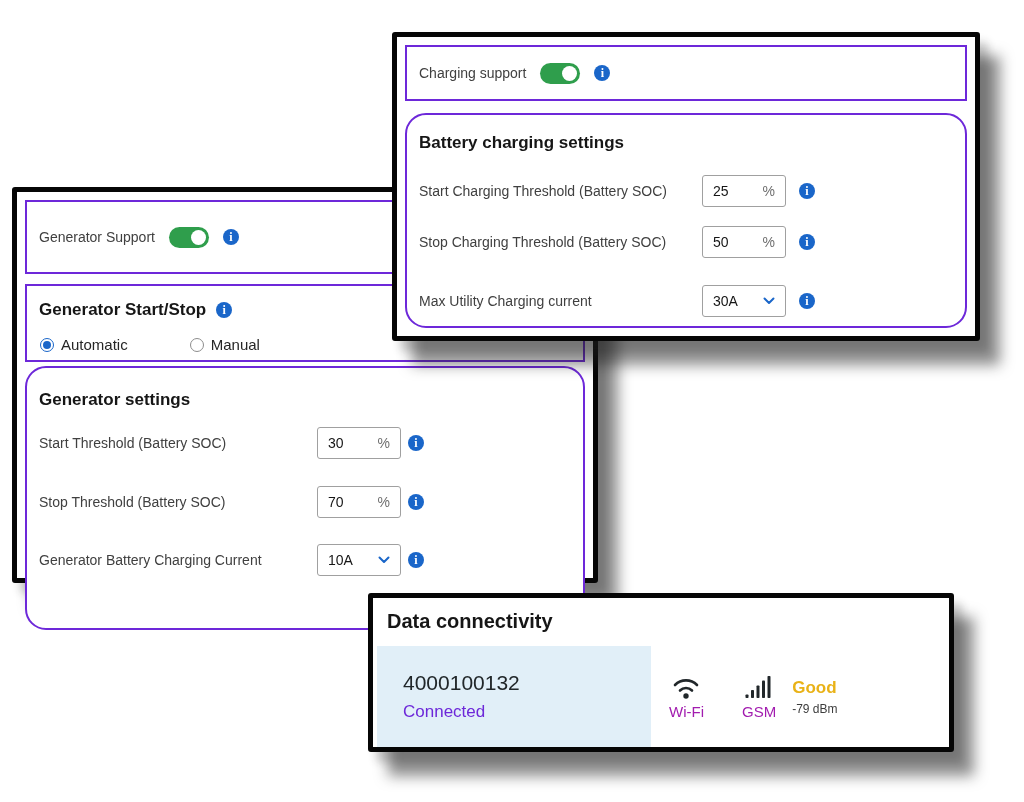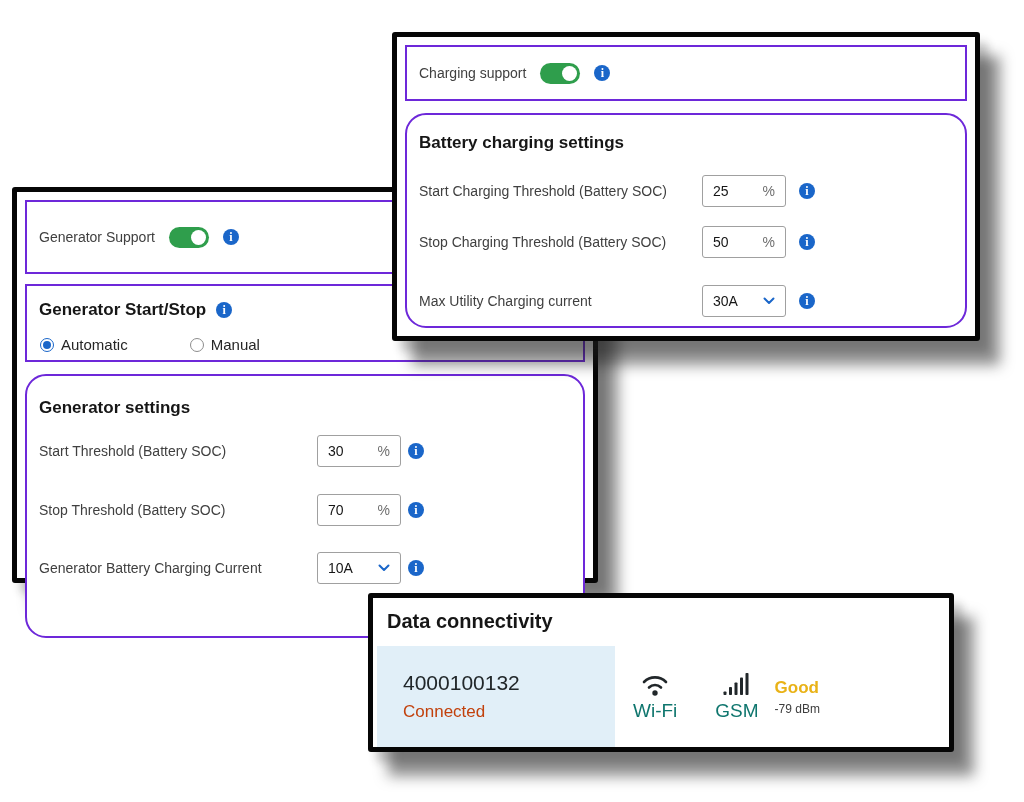--- a/index.html
+++ b/index.html
@@ -42,21 +42,21 @@
   .section-header-row { display:flex; align-items:center; gap:10px; padding:14px 12px 0 12px; }
   .radio-row { position:absolute; left:13px; top:50px; display:flex; align-items:flex-end; gap:62px; }
   .radio-option { display:flex; align-items:center; gap:7px; cursor:pointer; }
   .radio { width:14px; height:14px; border-radius:50%; border:1px solid #8d8d8d; position:relative; background:#fff; flex:0 0 auto; }
   .radio.selected { border-color:#1a66c9; }
   .radio.selected::after { content:""; position:absolute; left:2px; top:2px; width:8px; height:8px; border-radius:50%; background:#1a66c9; }
   .radio-label { font-size:15px; color:#262626; }
 
   
   .settings-section { position:relative;border-radius:21px; }
-  #generator-settings-section { margin-top:12px; height:264px; }
+  #generator-settings-section { margin-top:4px; height:264px; }
   #generator-settings-section .section-title { padding:22px 12px 0 12px; }
   #battery-settings-section { margin-top:12px; height:215px; }
   #battery-settings-section .section-title { padding:18px 12px 0 12px; }
 
   .field-row { position:absolute; left:12px; right:12px; height:32px; display:flex; align-items:center; }
   #generator-settings-section .field-row.r1 { top:59px; }
   #generator-settings-section .field-row.r2 { top:118px; }
   #generator-settings-section .field-row.r3 { top:176px; }
   #battery-settings-section .field-row.r1 { top:60px; }
   #battery-settings-section .field-row.r2 { top:111px; }
@@ -71,31 +71,31 @@
   .input-value { font-size:14px; color:#161616; }
   .input-unit { font-size:14px; color:#6f6f6f; }
   .select-box { cursor:pointer; }
   .chevron-svg { display:block; }
 
   
   #connectivity-panel { padding:0; }
   .dc-title { font-size:20px; font-weight:700; color:#161616; margin:12px 0 0 14px; }
   .dc-content { position:absolute; left:4px; right:9px; top:48px; bottom:0; display:flex; align-items:stretch; }
   .dc-device-box {
-    width:238px; background:#e1eff8; display:flex; flex-direction:column; justify-content:center;
+    width:274px; background:#e1eff8; display:flex; flex-direction:column; justify-content:center;
     padding-left:26px; gap:7px;
   }
   .dc-device-id { font-size:21px; color:#21272a; }
-  .dc-device-status { font-size:17px; color:#c2410c; }
+  .dc-device-status { font-size:17px; color:#6d28d9; }
   .dc-right { display:flex; align-items:center; }
   .dc-group { display:flex; flex-direction:column; align-items:center; gap:3px; }
   .dc-wifi { margin-left:18px; }
   .dc-gsm  { margin-left:38px; }
   .dc-signal { margin-left:16px; display:flex; flex-direction:column; align-items:flex-start; gap:4px; }
-  .dc-icon-label { font-size:19px; color:#0f766e; }
+  .dc-icon-label { font-size:15px; color:#a21caf; }
   .dc-quality { font-size:17px; font-weight:700; color:#e9b217; }
   .dc-strength { font-size:12px; color:#3d3d3d; }
 </style>
 </head>
 <body>
 
 <div class="canvas">
 
   <section class="panel" id="generator-panel">
 

